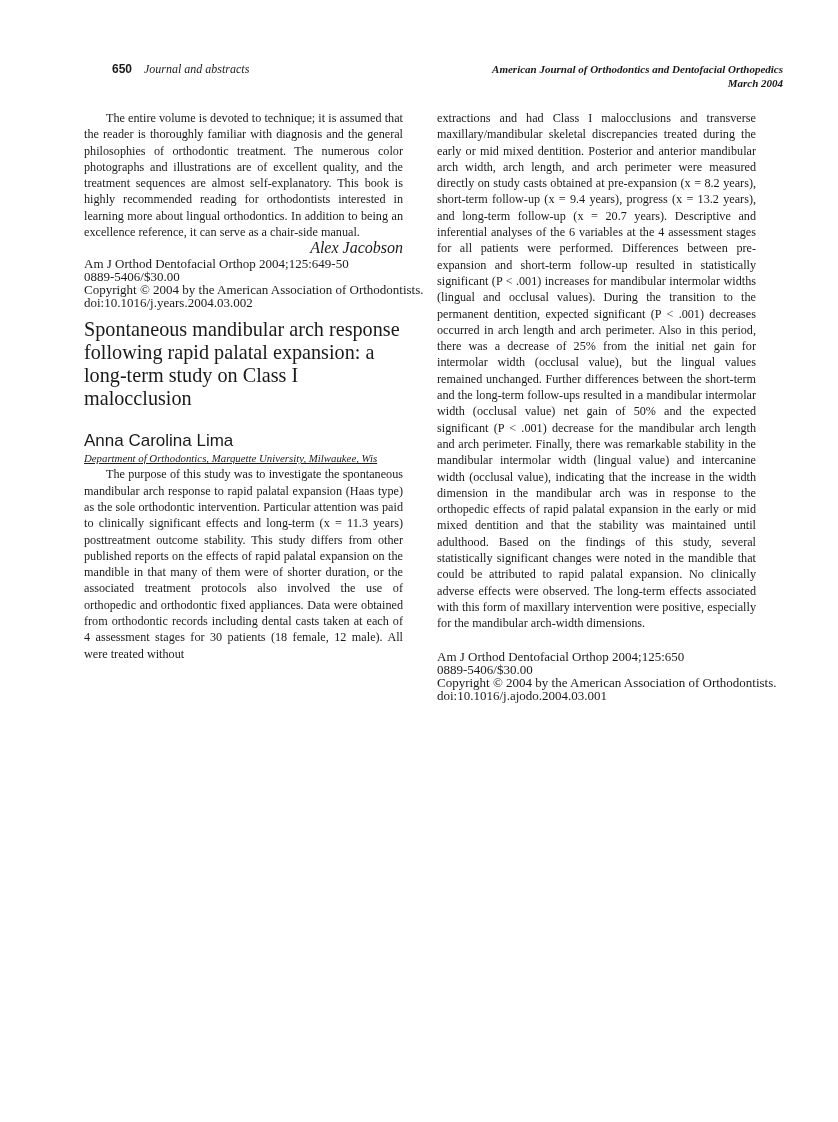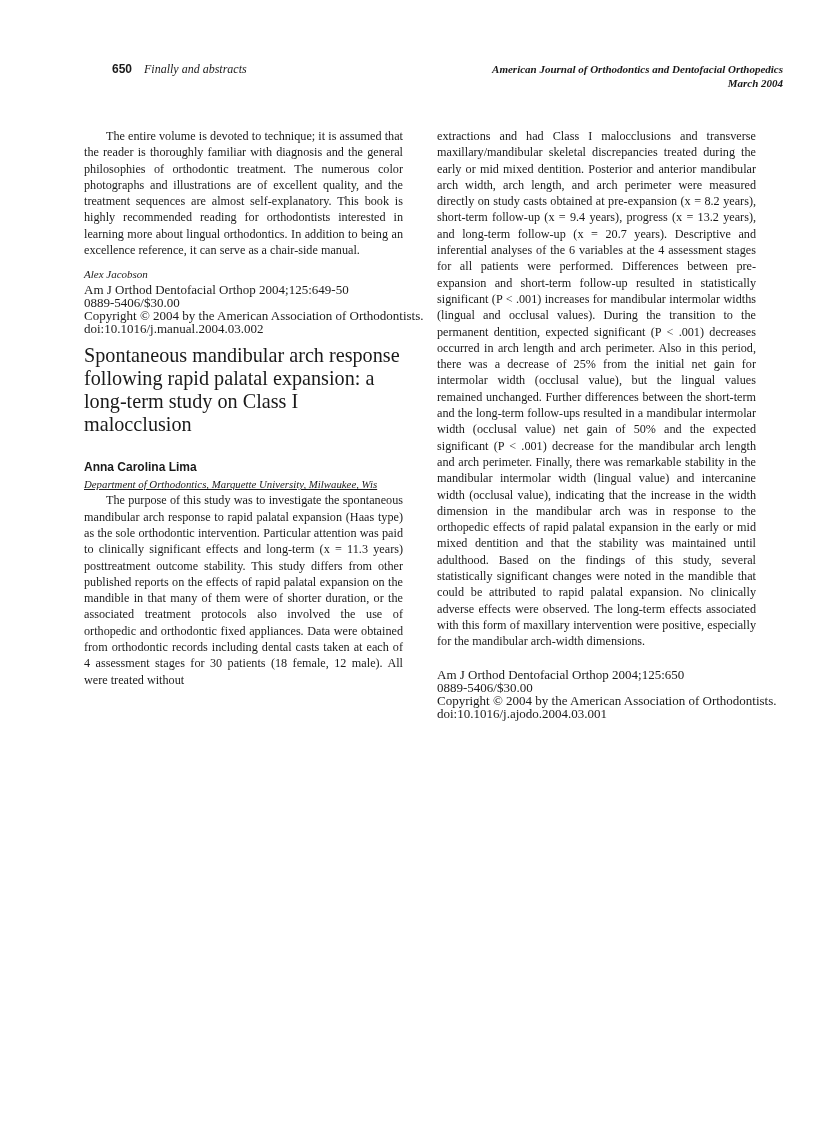--- a/index.html
+++ b/index.html
@@ -45,35 +45,36 @@
       right: 0;
       top: 0;
       text-align: right;
       font-style: italic;
       font-size: 11px;
       line-height: 14px;
       font-weight: bold;
     }
     .col {
       position: absolute;
-      top: 128px;
+      top: 110px;
       width: 319px;
       font-size: 12.2px;
       line-height: 16.3px;
       text-align: justify;
     }
     .col-left { left: 84px; }
     .col-right { left: 437px; }
     p { margin: 0; }
     .indent { text-indent: 22px; }
     .signature {
+      text-align: right;
       font-style: italic;
-      font-size: 11px;
+      font-size: 16px;
       line-height: 16px;
-      margin-top: 8px;
+      margin-top: 0px;
     }
     .citation {
       font-size: 13px;
       line-height: 13px;
       text-align: left;
       margin-top: 1px;
     }
     .citation div { white-space: nowrap; }
     .thesis-label {
       font-family: "Liberation Sans", sans-serif;
@@ -85,55 +86,55 @@
     }
     .article-title {
       font-size: 20.2px;
       line-height: 23px;
       margin-top: 9px;
       text-align: left;
       font-weight: normal;
     }
     .author {
       font-family: "Liberation Sans", sans-serif;
-      font-weight: bold;
-      font-size: 12px;
+      font-weight: normal;
+      font-size: 17px;
       line-height: 14px;
       margin-top: 24px;
     }
     .affiliation {
       font-style: italic;
       font-size: 10.8px;
       line-height: 16px;
       margin-top: 2px;
       text-align: left;
       text-decoration: underline;
     }
     .citation-right { margin-top: 18px; }
   </style>
 </head>
 <body>
 
 <header class="running-head">
   <span class="page-num">650</span>
-  <span class="section-name">Finally and abstracts</span>
+  <span class="section-name">Journal and abstracts</span>
   <div class="journal-block">
     <div>American Journal of Orthodontics and Dentofacial Orthopedics</div>
     <div>March 2004</div>
   </div>
 </header>
 
 <section class="col col-left">
   <p class="indent">The entire volume is devoted to technique; it is assumed that the reader is thoroughly familiar with diagnosis and the general philosophies of orthodontic treatment. The numerous color photographs and illustrations are of excellent quality, and the treatment sequences are almost self-explanatory. This book is highly recommended reading for orthodontists interested in learning more about lingual orthodontics. In addition to being an excellence reference, it can serve as a chair-side manual.</p>
   <div class="signature">Alex Jacobson</div>
   <div class="citation">
     <div>Am J Orthod Dentofacial Orthop 2004;125:649-50</div>
     <div>0889-5406/$30.00</div>
     <div>Copyright © 2004 by the American Association of Orthodontists.</div>
-    <div>doi:10.1016/j.manual.2004.03.002</div>
+    <div>doi:10.1016/j.years.2004.03.002</div>
   </div>
 
   <h1 class="article-title">Spontaneous mandibular arch response following rapid palatal expansion: a long-term study on Class I malocclusion</h1>
   <div class="author">Anna Carolina Lima</div>
   <div class="affiliation">Department of Orthodontics, Marquette University, Milwaukee, Wis</div>
   <p class="indent">The purpose of this study was to investigate the spontaneous mandibular arch response to rapid palatal expansion (Haas type) as the sole orthodontic intervention. Particular attention was paid to clinically significant effects and long-term (x = 11.3 years) posttreatment outcome stability. This study differs from other published reports on the effects of rapid palatal expansion on the mandible in that many of them were of shorter duration, or the associated treatment protocols also involved the use of orthopedic and orthodontic fixed appliances. Data were obtained from orthodontic records including dental casts taken at each of 4 assessment stages for 30 patients (18 female, 12 male). All were treated without</p>
 </section>
 
 <section class="col col-right">
   <p>extractions and had Class I malocclusions and transverse maxillary/mandibular skeletal discrepancies treated during the early or mid mixed dentition. Posterior and anterior mandibular arch width, arch length, and arch perimeter were measured directly on study casts obtained at pre-expansion (x = 8.2 years), short-term follow-up (x = 9.4 years), progress (x = 13.2 years), and long-term follow-up (x = 20.7 years). Descriptive and inferential analyses of the 6 variables at the 4 assessment stages for all patients were performed. Differences between pre-expansion and short-term follow-up resulted in statistically significant (P &lt; .001) increases for mandibular intermolar widths (lingual and occlusal values). During the transition to the permanent dentition, expected significant (P &lt; .001) decreases occurred in arch length and arch perimeter. Also in this period, there was a decrease of 25% from the initial net gain for intermolar width (occlusal value), but the lingual values remained unchanged. Further differences between the short-term and the long-term follow-ups resulted in a mandibular intermolar width (occlusal value) net gain of 50% and the expected significant (P &lt; .001) decrease for the mandibular arch length and arch perimeter. Finally, there was remarkable stability in the mandibular intermolar width (lingual value) and intercanine width (occlusal value), indicating that the increase in the width dimension in the mandibular arch was in response to the orthopedic effects of rapid palatal expansion in the early or mid mixed dentition and that the stability was maintained until adulthood. Based on the findings of this study, several statistically significant changes were noted in the mandible that could be attributed to rapid palatal expansion. No clinically adverse effects were observed. The long-term effects associated with this form of maxillary intervention were positive, especially for the mandibular arch-width dimensions.</p>

